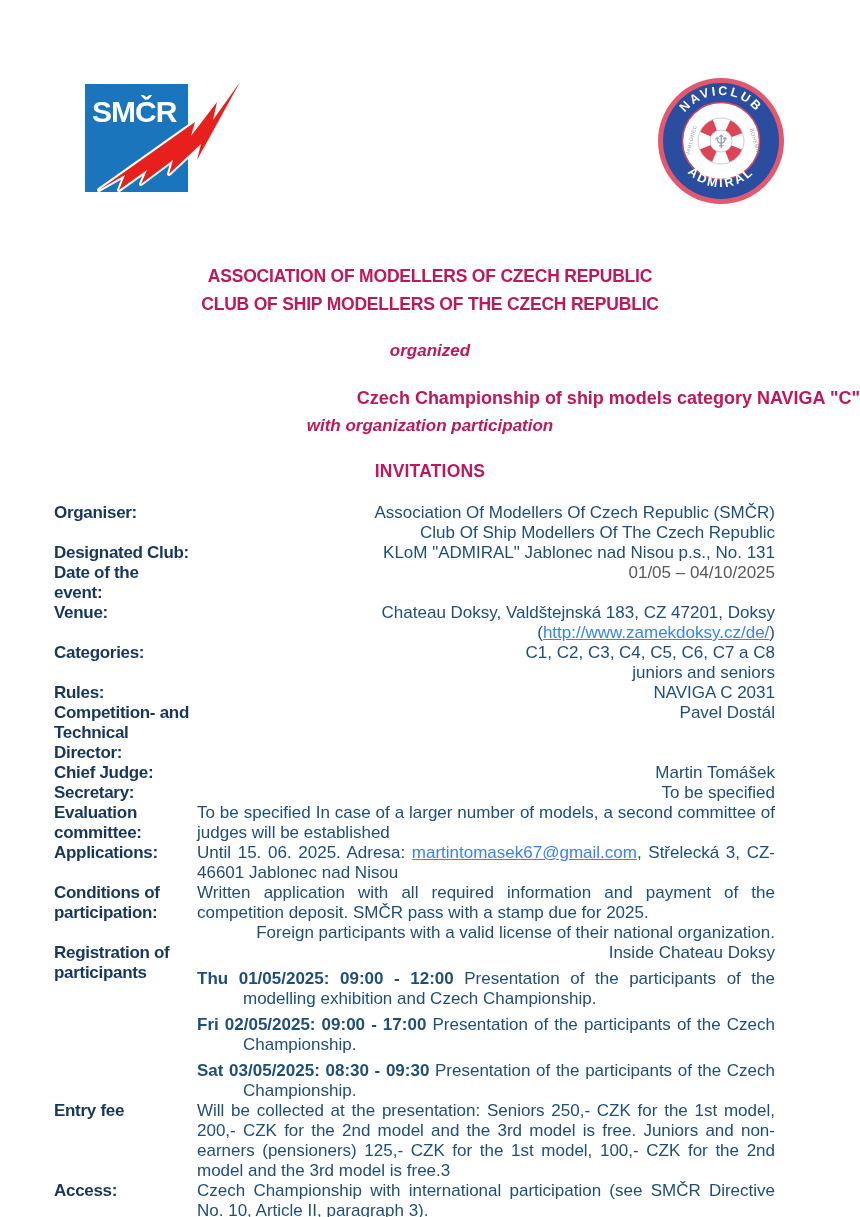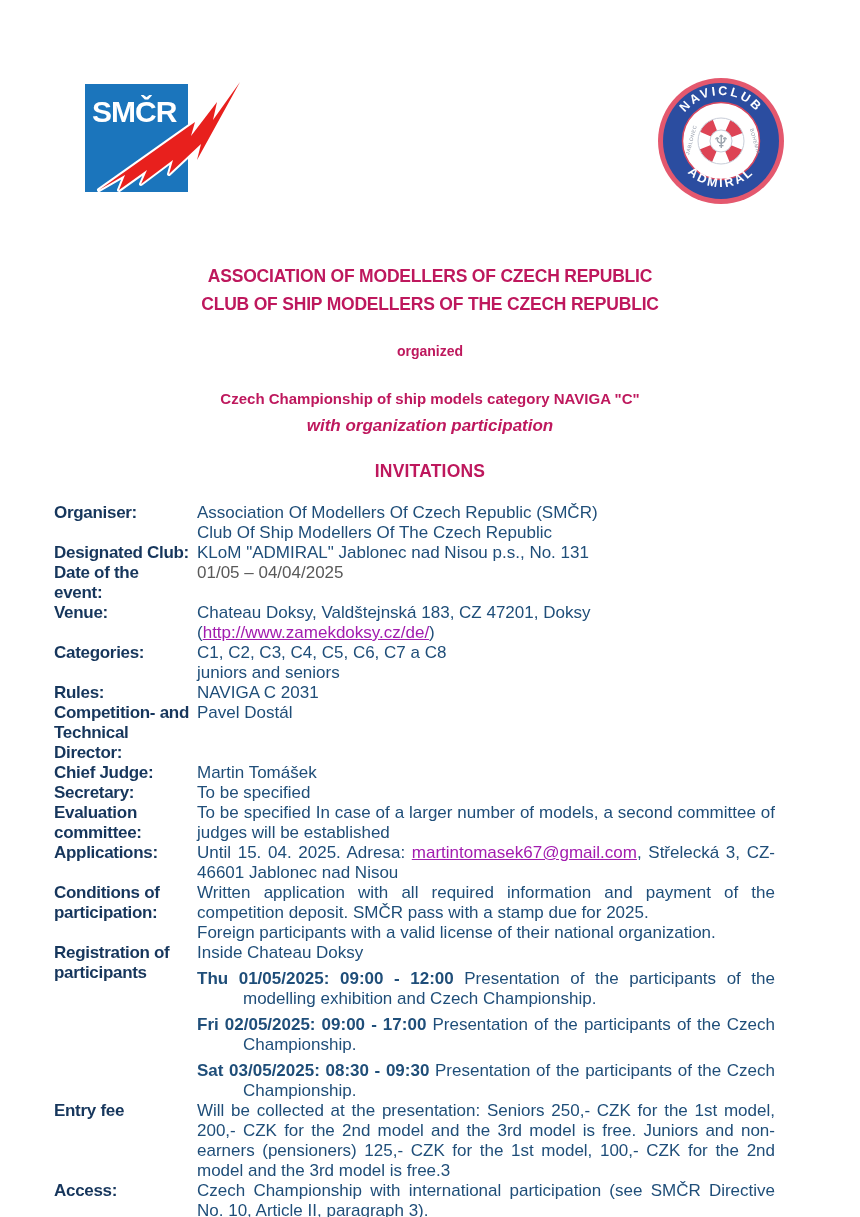--- a/index.html
+++ b/index.html
@@ -12,41 +12,41 @@
   .page { position: relative; width: 860px; height: 1217px; background: #fff; }
 
   
   .logos { position: relative; height: 128px; margin-top: 78px; }
   .logo-smcr { position: absolute; left: 85px; top: 2px; width: 160px; height: 120px; }
   .logo-naviclub { position: absolute; left: 656px; top: -2px; width: 130px; height: 130px; }
 
   
   .doc-header { text-align: center; color: #be185d; font-weight: bold; margin-top: 56px; }
   .assoc-line { font-size: 17.5px; line-height: 28px; letter-spacing: -0.2px; }
-  .organized  { font-size: 14px; line-height: 28px; margin-top: 19px; }
-  .champ      { font-size: 15px; line-height: 27px; margin-top: 20px; }
+  .organized  { font-size: 17px; line-height: 28px; margin-top: 19px; font-style: italic; }
+  .champ      { font-size: 18px; line-height: 27px; margin-top: 20px; text-align: right; }
   .champ-sub  { font-size: 17px; line-height: 27px; font-style: italic; }
   .invitations{ font-size: 17.5px; line-height: 28px; margin-top: 18px; letter-spacing: 0.2px; }
 
   
   .details {
     margin-top: 18px;
     padding: 0 85px 0 54px;
     font-size: 17px;
     line-height: 20px;
     color: #1f4e79;
   }
   .drow { display: grid; grid-template-columns: 143px 1fr; }
   .dlabel { font-weight: bold; color: #16365c; letter-spacing: -0.3px; padding-right: 6px; }
   .dvalue { min-width: 0; }
-  .para { margin: 0; }
+  .para { margin: 0; text-align: right; }
   .para.justify { text-align: justify; }
   .para.hang { padding-left: 46px; text-indent: -46px; margin-top: 6px; }
   .seg-bold { font-weight: bold; }
-  .seg-link { color: #a21caf; text-decoration: underline; cursor: pointer; }
+  .seg-link { color: #3b82f6; text-decoration: underline; cursor: pointer; }
   .seg-gray { color: #595959; }
 </style>
 </head>
 <body>
 
 <div class="page">
 
   <div class="logos">
 
     <svg class="logo-smcr" viewBox="0 0 160 120" xmlns="http://www.w3.org/2000/svg">
@@ -117,21 +117,21 @@
         </div>
         <div class="dvalue">
           <p class="para"><span class="seg">KLoM "ADMIRAL" Jablonec nad Nisou p.s., No. 131</span></p>
         </div>
       </div>
       <div class="drow">
         <div class="dlabel">
           <div>Date of the event:</div>
         </div>
         <div class="dvalue">
-          <p class="para"><span class="seg seg-gray">01/05 – 04/04/2025</span></p>
+          <p class="para"><span class="seg seg-gray">01/05 – 04/10/2025</span></p>
         </div>
       </div>
       <div class="drow">
         <div class="dlabel">
           <div>Venue:</div>
         </div>
         <div class="dvalue">
           <p class="para"><span class="seg">Chateau Doksy, Valdštejnská 183, CZ 47201, Doksy</span></p>
           <p class="para"><span class="seg">(</span><a class="seg seg-link" href="#">http://www.zamekdoksy.cz/de/</a><span class="seg">)</span></p>
         </div>
@@ -185,21 +185,21 @@
         </div>
         <div class="dvalue">
           <p class="para justify"><span class="seg">To be specified In case of a larger number of models, a second committee of judges will be established</span></p>
         </div>
       </div>
       <div class="drow">
         <div class="dlabel">
           <div>Applications:</div>
         </div>
         <div class="dvalue">
-          <p class="para justify"><span class="seg">Until 15. 04. 2025. Adresa: </span><a class="seg seg-link" href="#">martintomasek67@gmail.com</a><span class="seg">, Střelecká 3, CZ-46601 Jablonec nad Nisou</span></p>
+          <p class="para justify"><span class="seg">Until 15. 06. 2025. Adresa: </span><a class="seg seg-link" href="#">martintomasek67@gmail.com</a><span class="seg">, Střelecká 3, CZ-46601 Jablonec nad Nisou</span></p>
         </div>
       </div>
       <div class="drow">
         <div class="dlabel">
           <div>Conditions of</div>
           <div>participation:</div>
         </div>
         <div class="dvalue">
           <p class="para justify"><span class="seg">Written application with all required information and payment of the competition deposit. SMČR pass with a stamp due for 2025.</span></p>
           <p class="para"><span class="seg">Foreign participants with a valid license of their national organization.</span></p>

